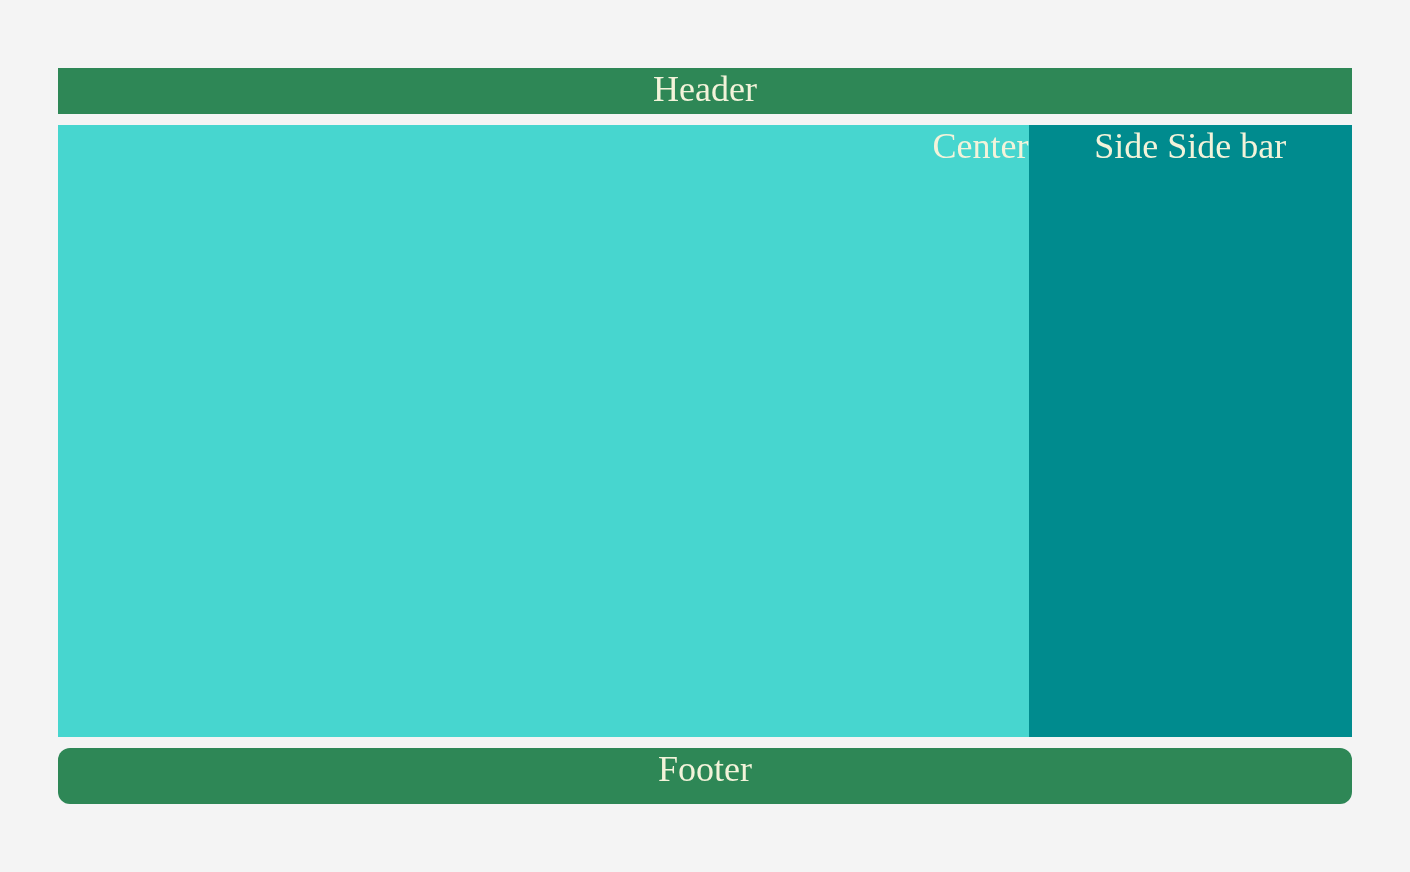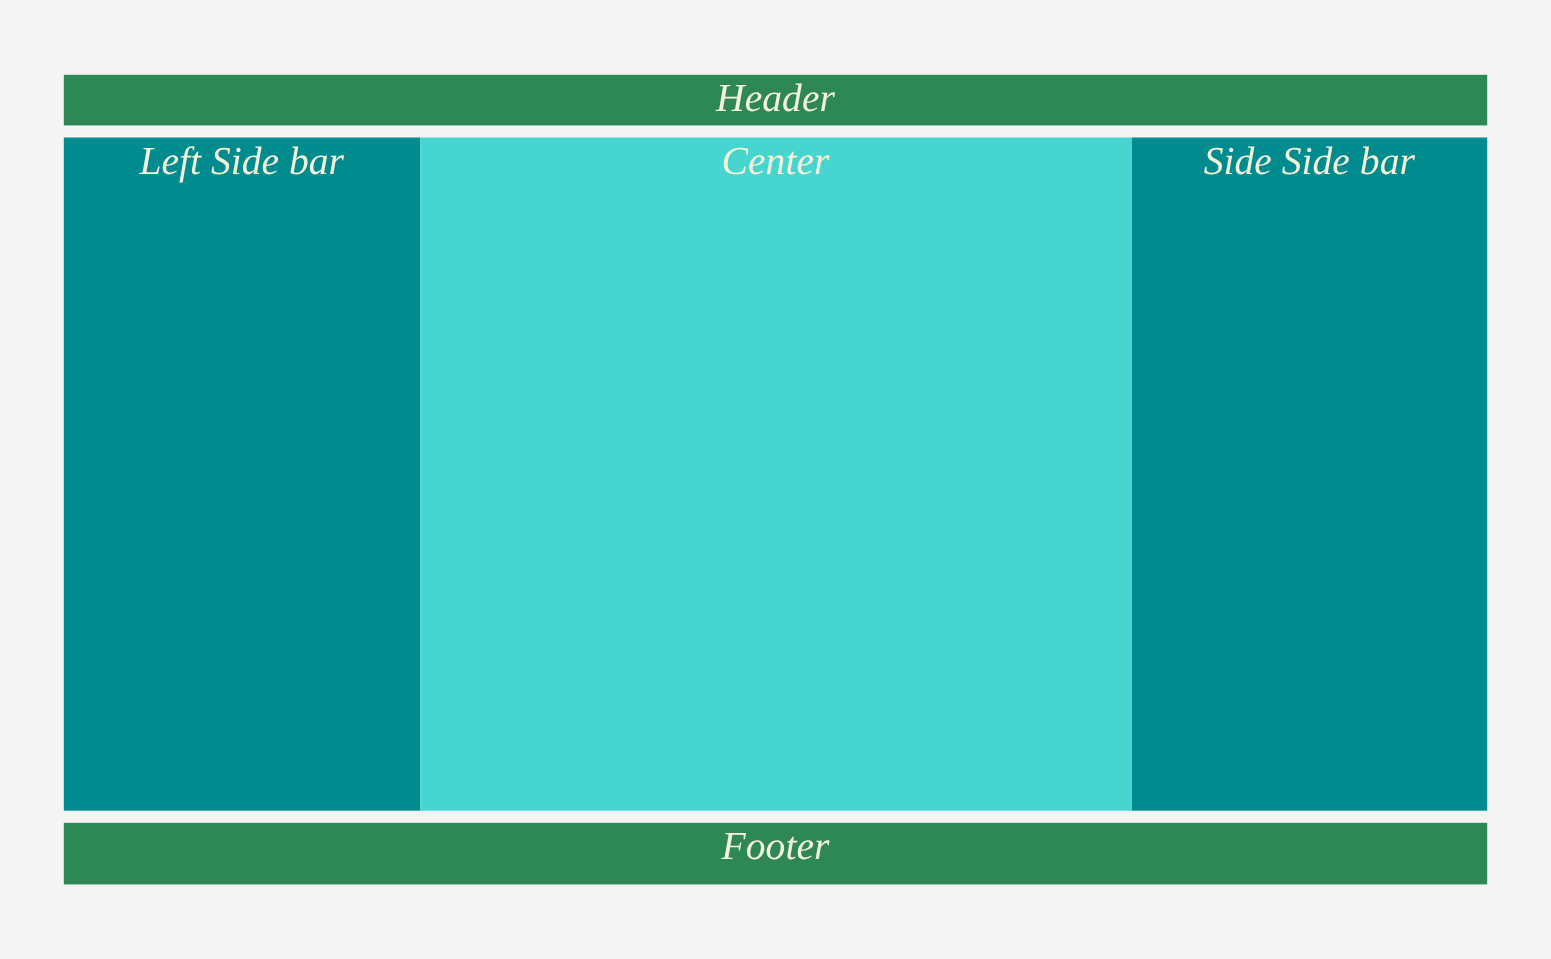--- a/index.html
+++ b/index.html
@@ -1,19 +1,18 @@
 <!DOCTYPE html>
 <html><head>
   <meta charset="utf-8">
   <style>
     * {
       box-sizing: border-box;
       margin: 0;
       padding: 0;
-      font-style: italic;
     }
     body {
       width: 1410px;
       height: 872px;
       background: #f4f4f4;
       padding: 68px 58px;
       font-family: Georgia, 'Times New Roman', serif;
       font-size: 36px;
       color: #f3f3da;
     }
@@ -35,44 +34,44 @@
     }
     .left-sidebar {
       background: #008b8e;
       width: 25%;
       text-align: center;
       line-height: 42px;
     }
     .center {
       background: #47d6cf;
       flex: 1;
-      text-align: center;
+      text-align: right;
       line-height: 42px;
     }
     .right-sidebar {
       background: #008b8e;
       width: 25%;
       text-align: center;
       line-height: 42px;
     }
     .footer {
       background: #2e8756;
       text-align: center;
       height: 56px;
       line-height: 42px;
+      border-radius: 12px;
     }
   </style>
 </head>
 <body>
 
 <div class="layout">
   <div class="header">Header</div>
 
   <div class="middle">
-    <div class="left-sidebar">Left Side bar</div>
 
     <div class="center">Center</div>
 
     <div class="right-sidebar">Side Side bar</div>
   </div>
 
   <div class="footer">Footer</div>
 </div>
 
 </body></html>

